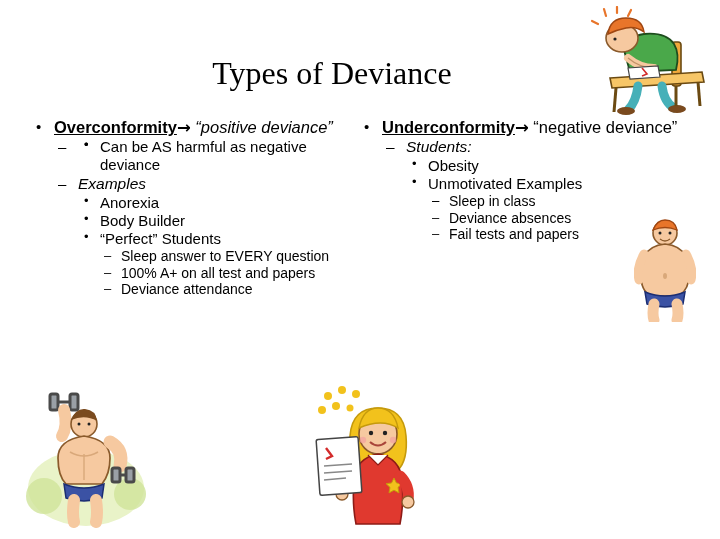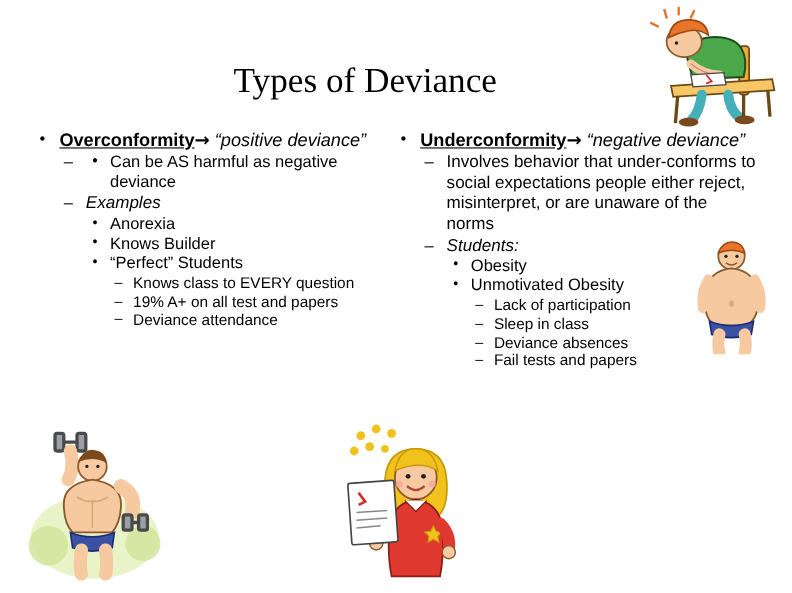--- a/index.html
+++ b/index.html
@@ -104,21 +104,21 @@
   }
   .lvl4 > li > .bullet {
     position: absolute;
     left: 4px;
     top: 0;
     font-size: 13px;
   }
 
   .u { text-decoration: underline; }
   .bi { font-style: italic; font-weight: normal; }
-  .i { font-style: italic; }
+  .i { }
   .b { font-weight: bold; margin-top: 32px; }
   .arrow { font-family: "DejaVu Sans", sans-serif; }
 
   
   .art { position: absolute; }
 
   
   #art-student-desk { right: 6px; top: 6px; width: 130px; height: 110px; }
   
   #art-obese-man { right: 24px; top: 218px; width: 62px; height: 104px; }
@@ -162,34 +162,34 @@
             <span class="bullet">–</span>
             <span class="bi">Examples</span>
 
             <ul class="lvl3">
               <li>
                 <span class="bullet">•</span>
                 <span>Anorexia</span>
               </li>
               <li>
                 <span class="bullet">•</span>
-                <span>Knows Builder</span>
+                <span>Body Builder</span>
               </li>
               <li>
                 <span class="bullet">•</span>
                 <span>“Perfect” Students</span>
 
                 <ul class="lvl4">
                   <li>
                     <span class="bullet">–</span>
-                    <span>Knows class to EVERY question</span>
-                  </li>
-                  <li>
-                    <span class="bullet">–</span>
-                    <span>19% A+ on all test and papers</span>
+                    <span>Sleep answer to EVERY question</span>
+                  </li>
+                  <li>
+                    <span class="bullet">–</span>
+                    <span>100% A+ on all test and papers</span>
                   </li>
                   <li>
                     <span class="bullet">–</span>
                     <span>Deviance attendance</span>
                   </li>
                 </ul>
               </li>
             </ul>
           </li>
         </ul>
@@ -202,40 +202,38 @@
       <li>
         <span class="bullet">•</span>
         <span>
           <span class="u b">Underconformity</span><span class="arrow b">→</span>
           <span class="i">“negative deviance”</span>
         </span>
 
         <ul class="lvl2">
           <li>
             <span class="bullet">–</span>
-            <span>Involves behavior that under-conforms to social expectations people either reject, misinterpret, or are unaware of the norms</span>
           </li>
 
           <li>
             <span class="bullet">–</span>
             <span class="bi">Students:</span>
 
             <ul class="lvl3">
               <li>
                 <span class="bullet">•</span>
                 <span>Obesity</span>
               </li>
               <li>
                 <span class="bullet">•</span>
-                <span>Unmotivated Obesity</span>
+                <span>Unmotivated Examples</span>
 
                 <ul class="lvl4">
                   <li>
                     <span class="bullet">–</span>
-                    <span>Lack of participation</span>
                   </li>
                   <li>
                     <span class="bullet">–</span>
                     <span>Sleep in class</span>
                   </li>
                   <li>
                     <span class="bullet">–</span>
                     <span>Deviance absences</span>
                   </li>
                   <li>

